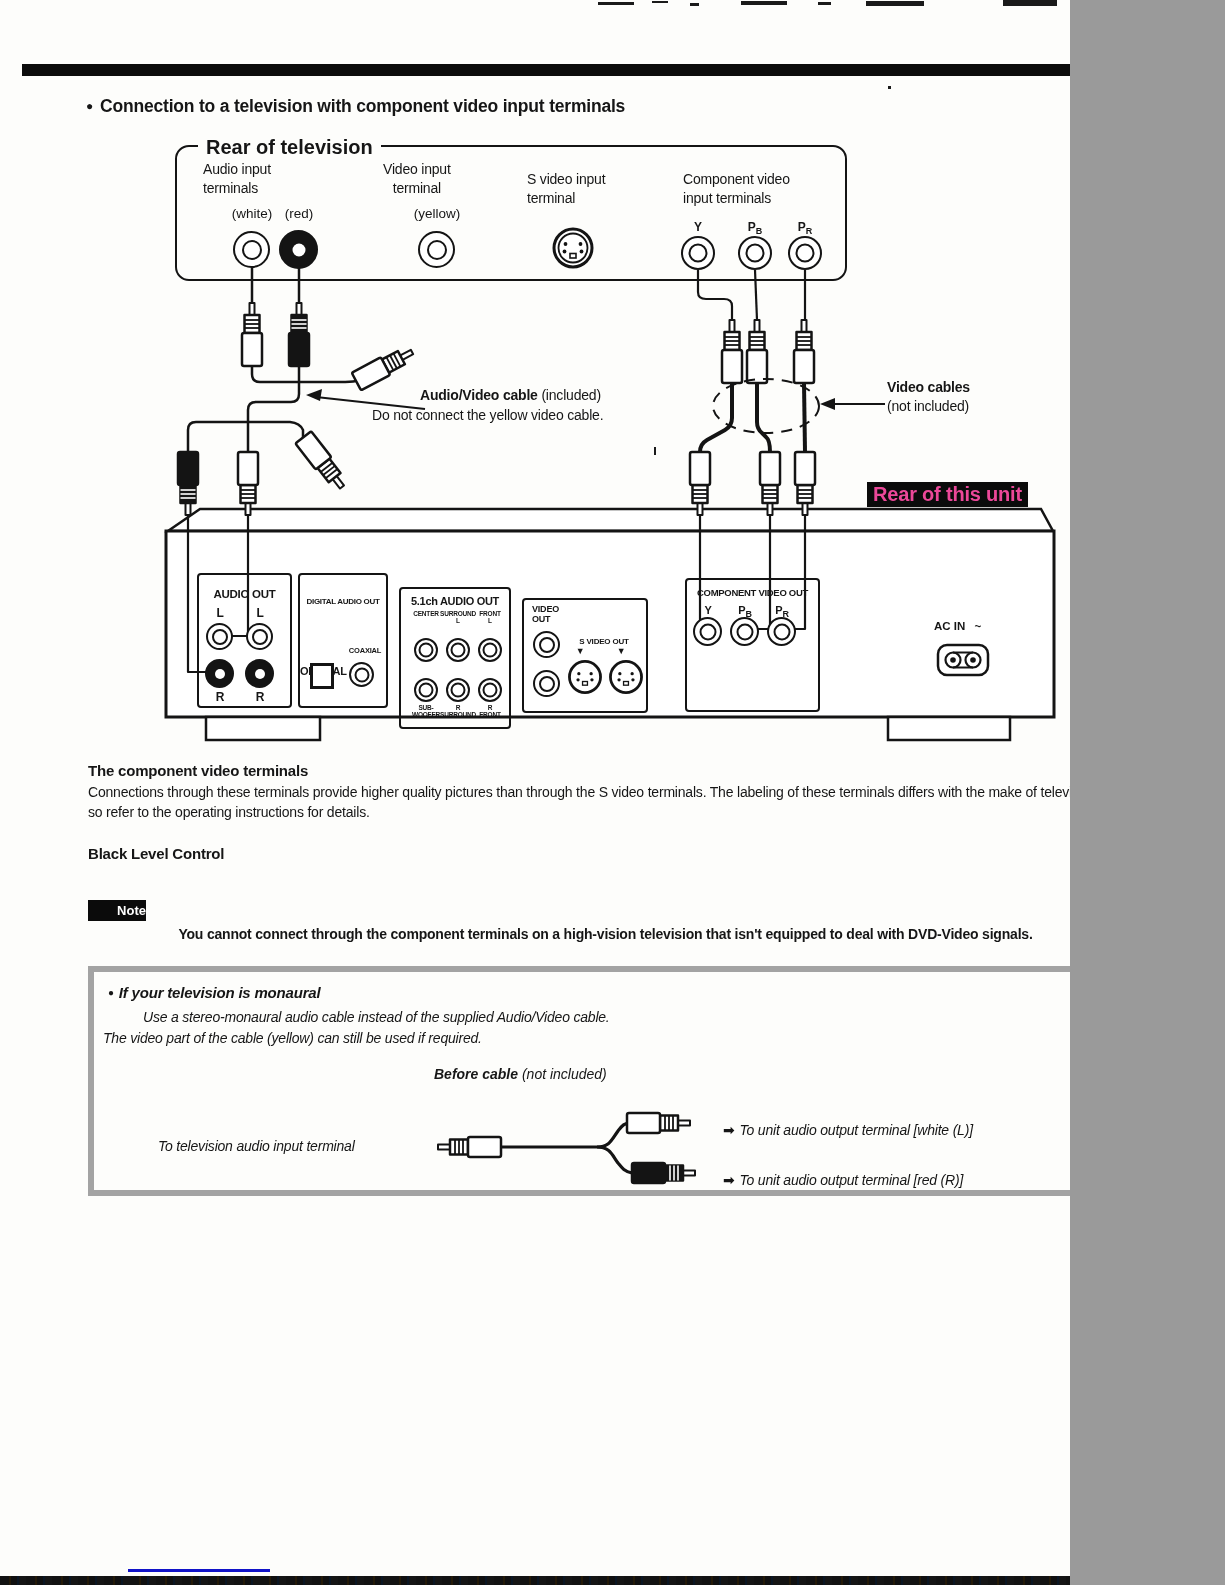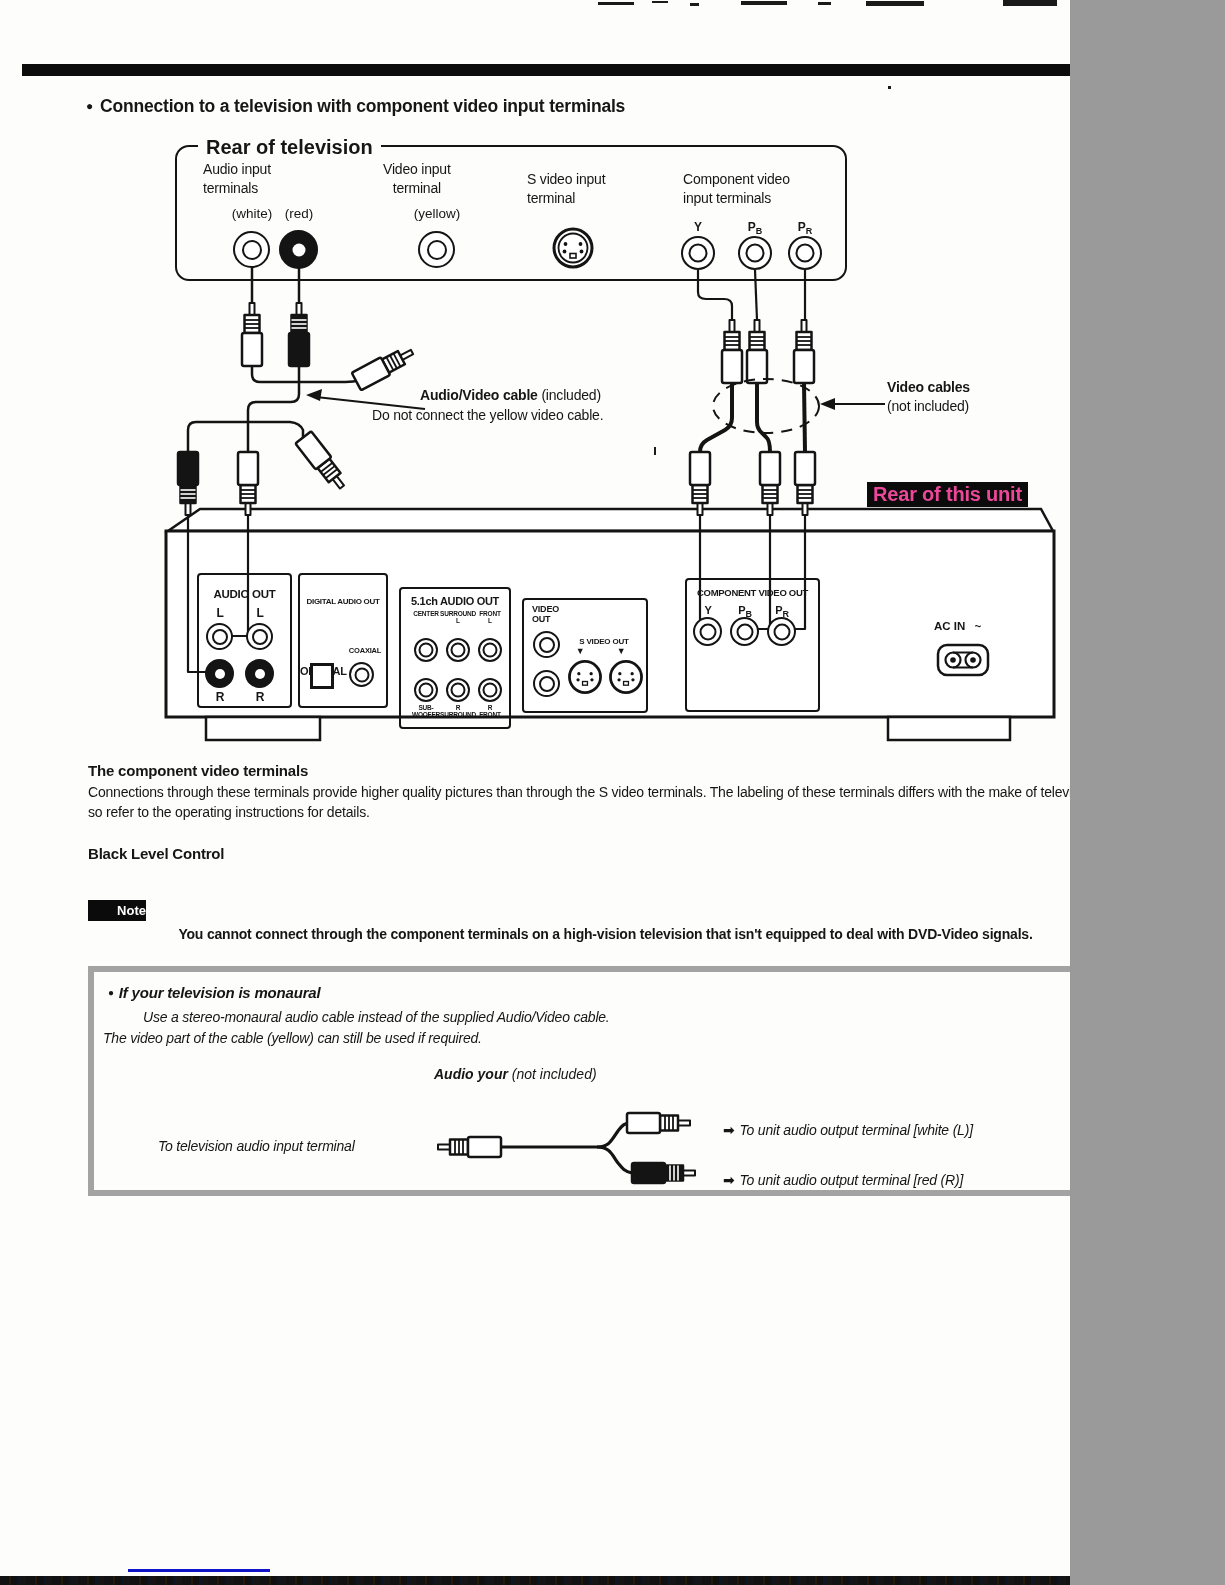--- a/index.html
+++ b/index.html
@@ -332,21 +332,21 @@
   <div class="badge abs" style="left:88px;top:900px;width:58px;height:21px;line-height:21px;">Note</div>
   <div class="sec abs b" style="left:88px;top:926px;width:1035px;font-size:14px;letter-spacing:-0.2px;">You cannot connect through the component terminals on a high-vision television that isn't equipped to deal with DVD-Video signals.</div>
 
   <div class="monobox abs" style="left:88px;top:966px;width:1020px;height:230px;">
     <div class="abs" style="left:14px;top:12px;font-size:15px;font-weight:bold;letter-spacing:-0.2px;">
       <span style="font-size:10px;vertical-align:2px;margin-right:5px;">●</span><span>If your television is monaural</span>
     </div>
     <div class="abs" style="left:9px;top:37px;font-size:14px;letter-spacing:-0.2px;margin-left:40px;">Use a stereo-monaural audio cable instead of the supplied Audio/Video cable.</div>
     <div class="abs" style="left:9px;top:58px;font-size:14px;letter-spacing:-0.2px;">The video part of the cable (yellow) can still be used if required.</div>
     <div class="abs" style="left:340px;top:94px;font-size:14px;">
-      <span class="b">Audio your</span>
+      <span class="b">Before cable</span>
       <span>(not included)</span>
     </div>
     <div class="abs" style="left:64px;top:166px;font-size:14px;letter-spacing:-0.2px;">To television audio input terminal</div>
     <div class="abs" style="left:629px;top:150px;font-size:14px;letter-spacing:-0.2px;">
       <span class="arrow-txt">➡</span><span>To unit audio output terminal [white (L)]</span>
     </div>
     <div class="abs" style="left:629px;top:200px;font-size:14px;letter-spacing:-0.2px;">
       <span class="arrow-txt">➡</span><span>To unit audio output terminal [red (R)]</span>
     </div>
   </div>

